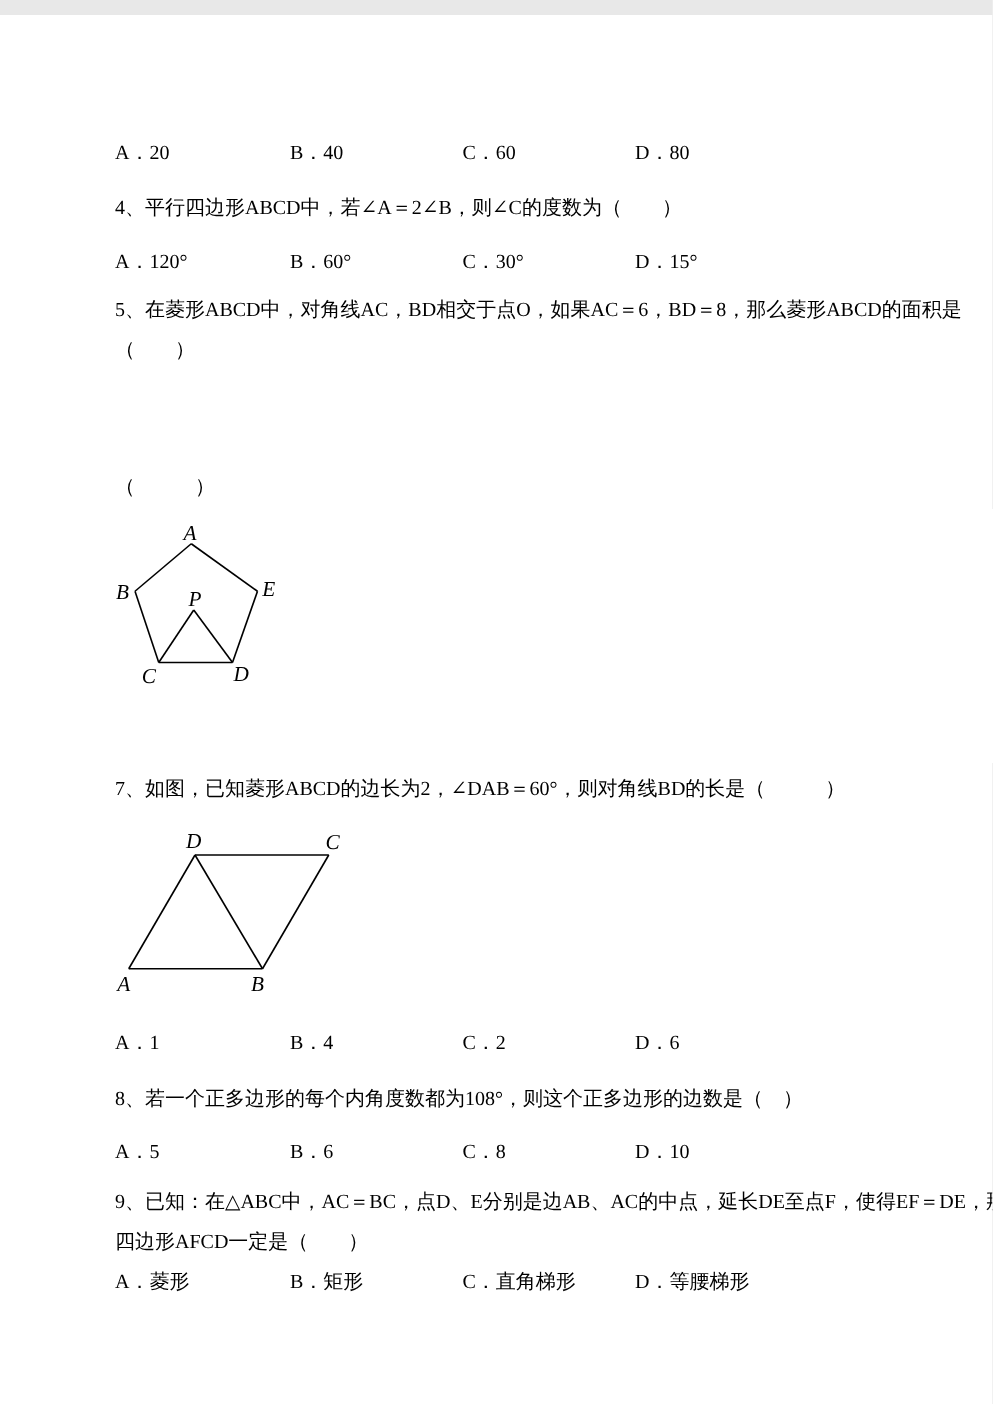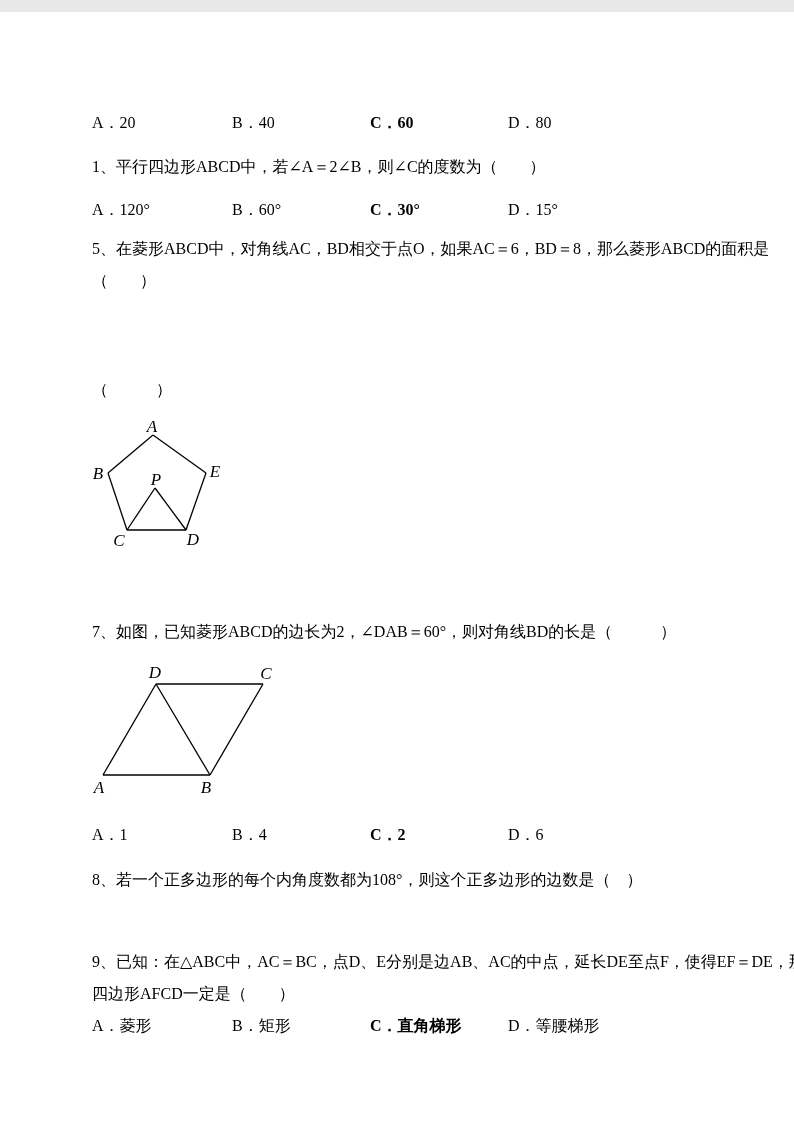--- a/index.html
+++ b/index.html
@@ -19,21 +19,21 @@
     line-height:20px;
   }
   .opts {
     position:absolute; left:92px; height:20px; width:640px;
   }
   .opts span {
     position:absolute; top:0; white-space:nowrap; line-height:20px;
   }
   .opt-a { left:0; }
   .opt-b { left:140px; }
-  .opt-c { left:278px;font-weight:bold; }
+  .opt-c { left:278px; }
   .opt-d { left:416px; }
   .fig { position:absolute; }
   .fig line { stroke:#000; stroke-width:1.3; }
   .fig text {
     font-family:"Liberation Serif","DejaVu Serif",serif;
     font-style:italic;
     font-size:17px;
     fill:#000;
     text-anchor:middle;
   }
@@ -43,21 +43,21 @@
 
 <div class="page">
 
   <div class="opts" style="top:101px">
     <span class="opt-a">A．20</span>
     <span class="opt-b">B．40</span>
     <span class="opt-c">C．60</span>
     <span class="opt-d">D．80</span>
   </div>
 
-  <div class="qtext" style="top:145px">1、平行四边形ABCD中，若∠A＝2∠B，则∠C的度数为（　　）</div>
+  <div class="qtext" style="top:145px">4、平行四边形ABCD中，若∠A＝2∠B，则∠C的度数为（　　）</div>
   <div class="opts" style="top:188px">
     <span class="opt-a">A．120°</span>
     <span class="opt-b">B．60°</span>
     <span class="opt-c">C．30°</span>
     <span class="opt-d">D．15°</span>
   </div>
 
   <div class="qtext" style="top:227px">5、在菱形ABCD中，对角线AC，BD相交于点O，如果AC＝6，BD＝8，那么菱形ABCD的面积是</div>
   <div class="qtext" style="top:259px">（　　）</div>
 
@@ -95,20 +95,26 @@
   </svg>
 
   <div class="opts" style="top:813px">
     <span class="opt-a">A．1</span>
     <span class="opt-b">B．4</span>
     <span class="opt-c">C．2</span>
     <span class="opt-d">D．6</span>
   </div>
 
   <div class="qtext" style="top:858px">8、若一个正多边形的每个内角度数都为108°，则这个正多边形的边数是（　）</div>
+  <div class="opts" style="top:900px">
+    <span class="opt-a">A．5</span>
+    <span class="opt-b">B．6</span>
+    <span class="opt-c">C．8</span>
+    <span class="opt-d">D．10</span>
+  </div>
 
   <div class="qtext" style="top:940px">9、已知：在△ABC中，AC＝BC，点D、E分别是边AB、AC的中点，延长DE至点F，使得EF＝DE，那么</div>
   <div class="qtext" style="top:972px">四边形AFCD一定是（　　）</div>
   <div class="opts" style="top:1004px">
     <span class="opt-a">A．菱形</span>
     <span class="opt-b">B．矩形</span>
     <span class="opt-c">C．直角梯形</span>
     <span class="opt-d">D．等腰梯形</span>
   </div>
 

